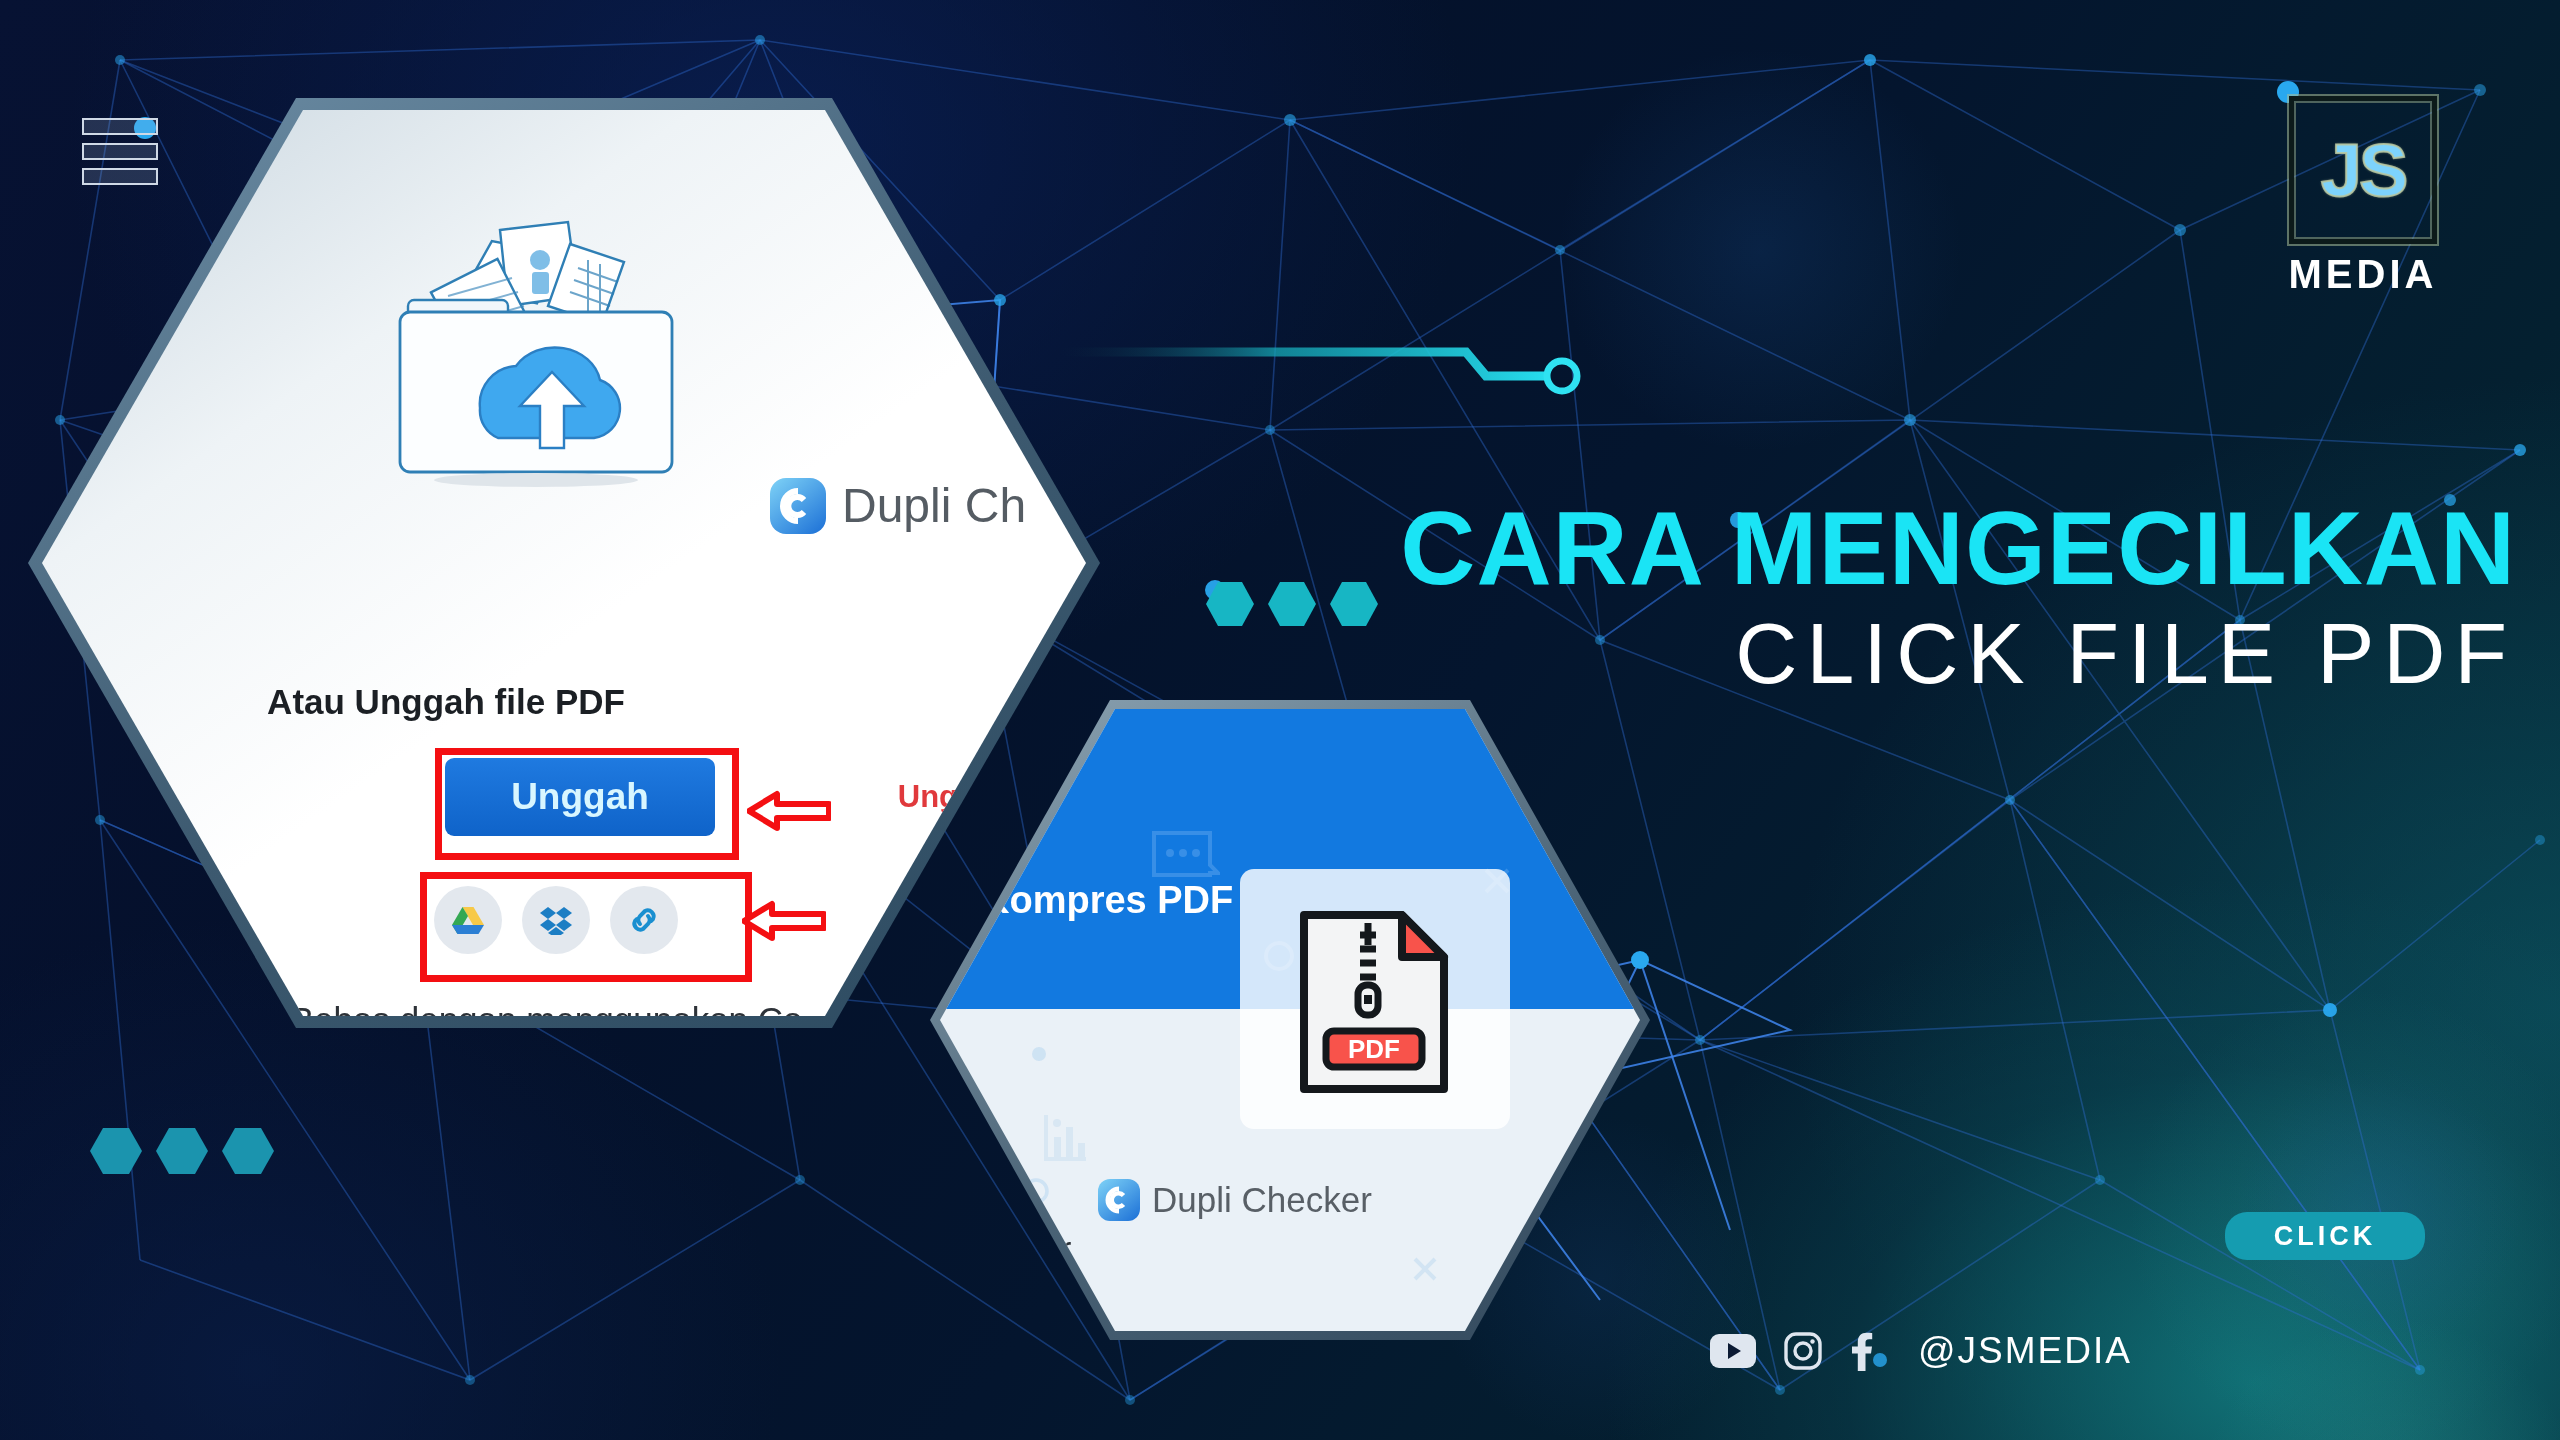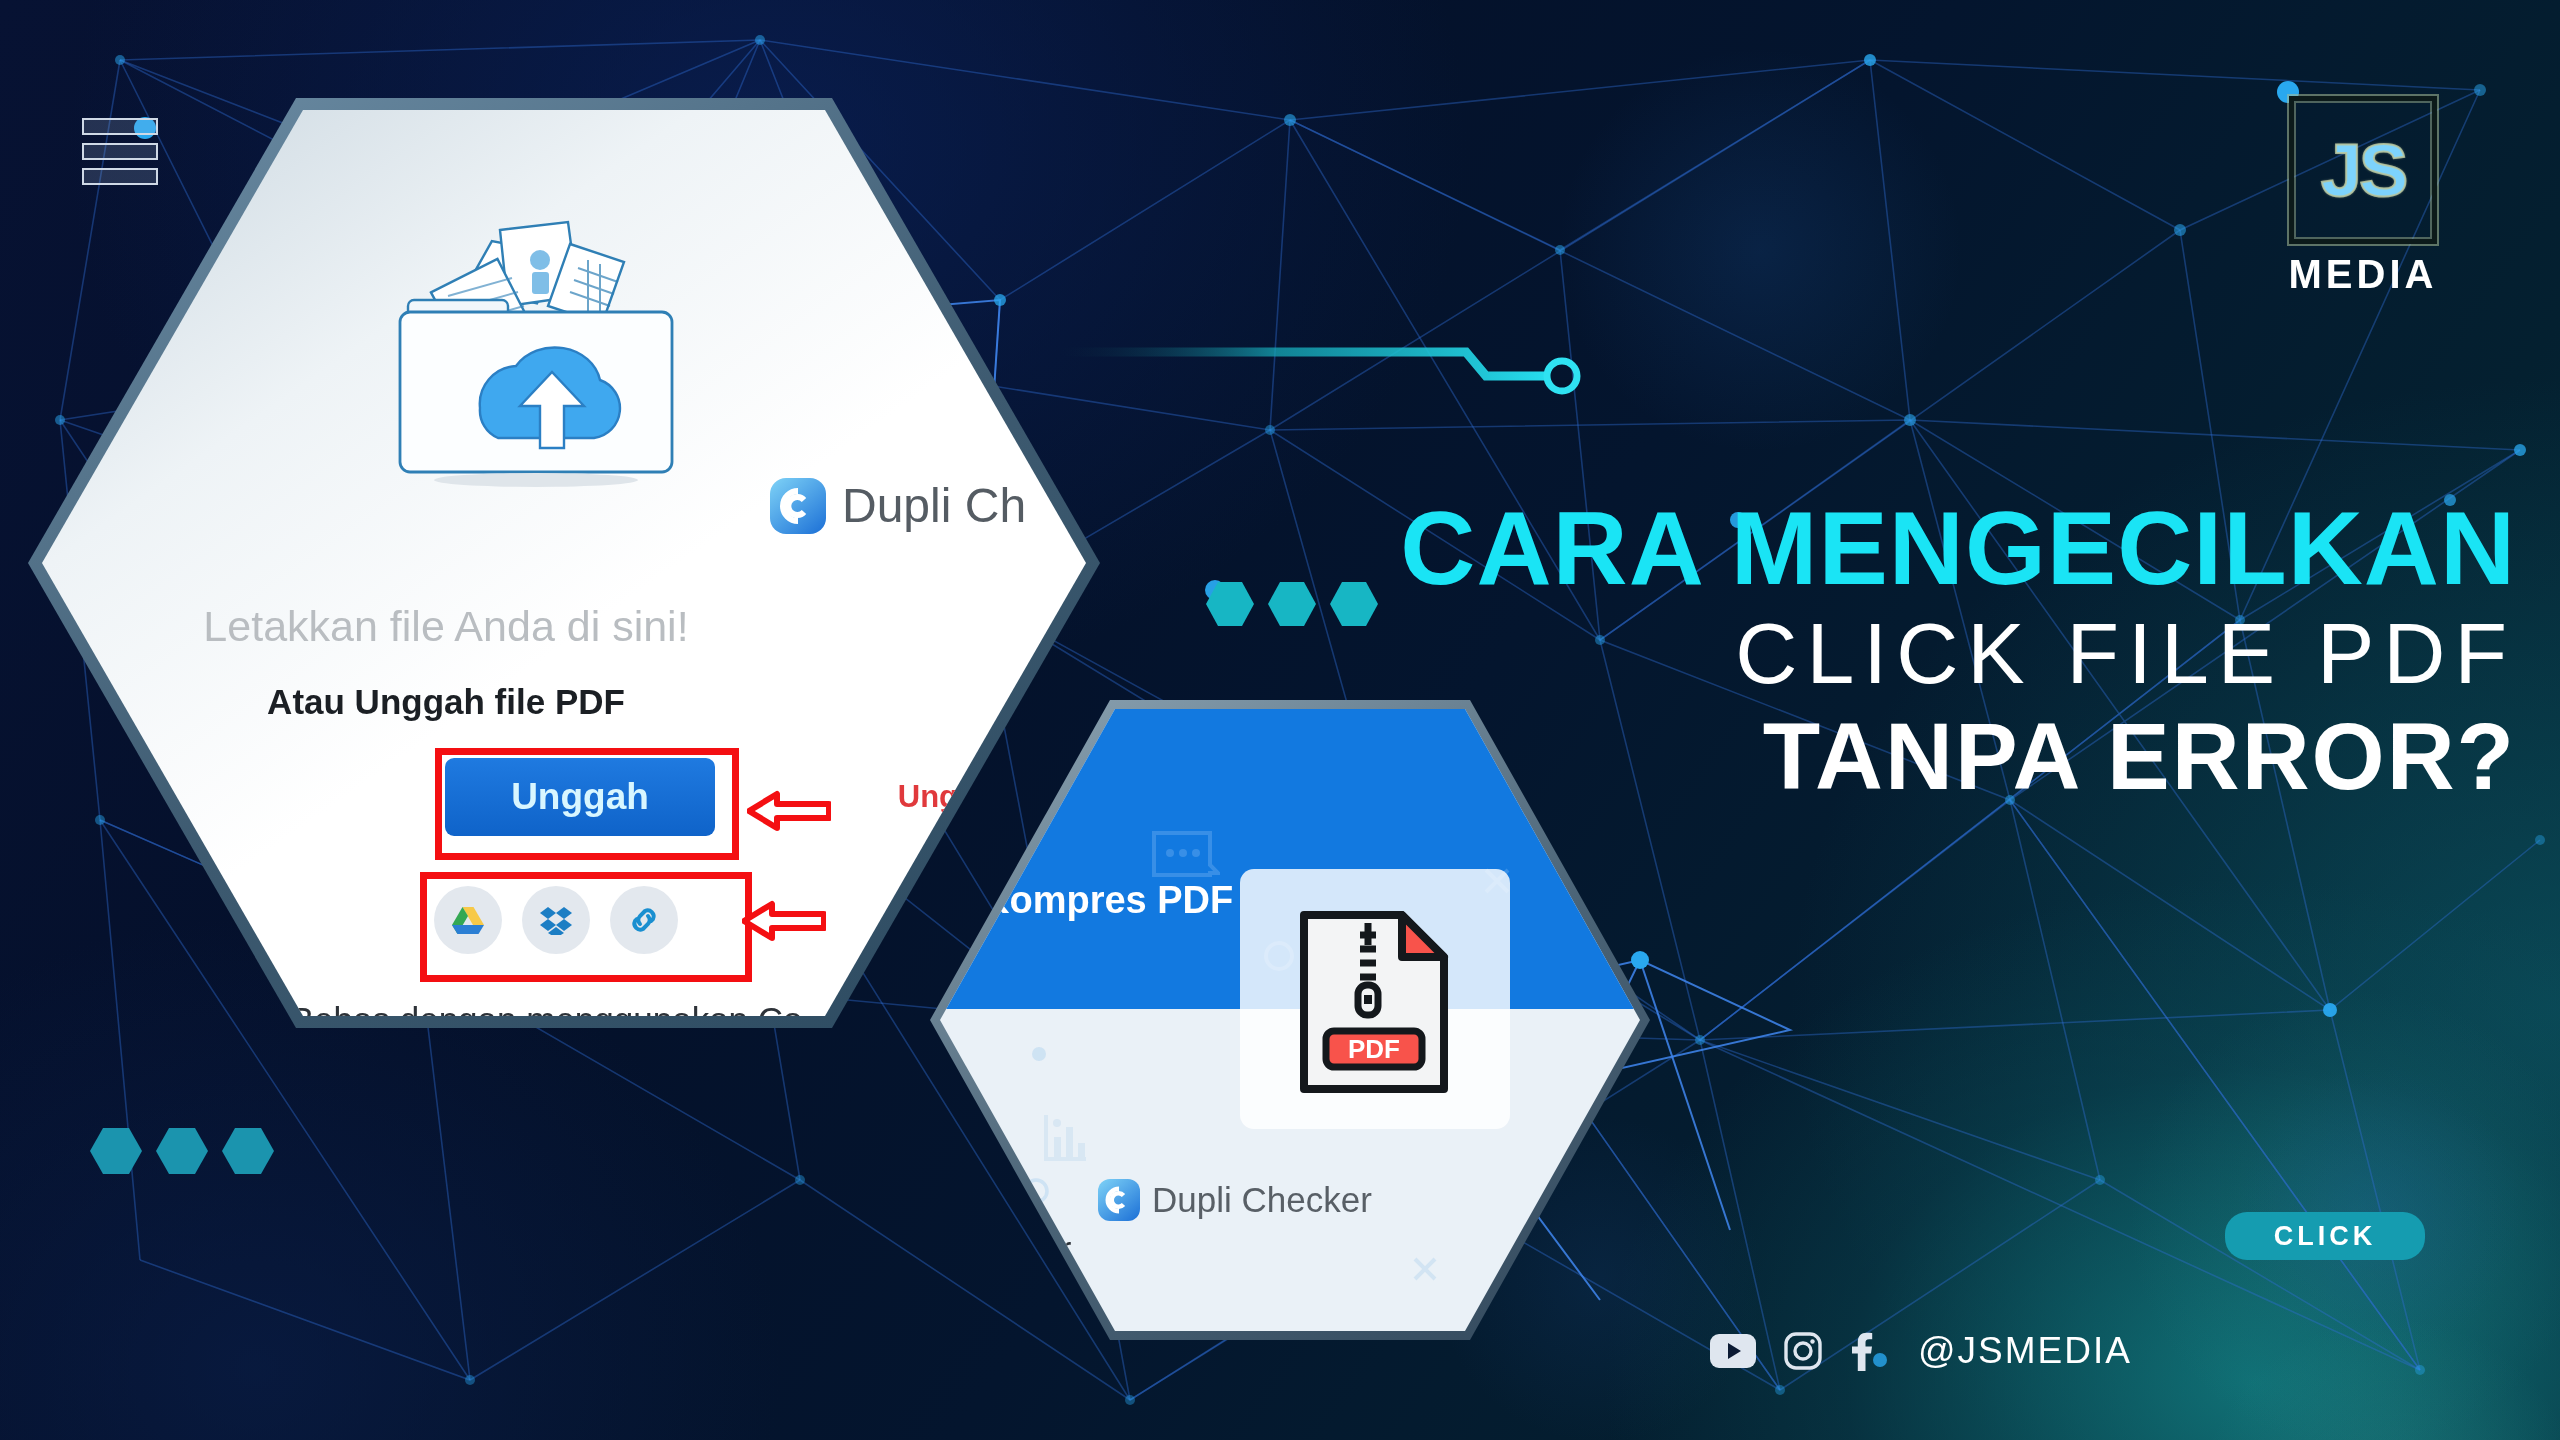--- a/index.html
+++ b/index.html
@@ -232,21 +232,20 @@
   <div id="logo">
     <div class="box">
       <span class="js">JS</span>
     </div>
     <div class="media">MEDIA</div>
   </div>
 
   <div id="title">
     <div class="t1">CARA MENGECILKAN</div>
     <div class="t2">CLICK FILE PDF</div>
-    <div class="t3">TANPA ERROR?</div>
   </div>
 
   <div class="hexrow" id="hexrow-title">
     <div class="hexdot"></div>
     <div class="hexdot"></div>
     <div class="hexdot"></div>
   </div>
   <div class="hexrow" id="hexrow-bottom">
     <div class="hexdot"></div>
     <div class="hexdot"></div>
@@ -311,21 +310,20 @@
       <div class="dupli-logo" id="dupli-top">
         <span class="dupli-mark">
           <svg width="40" height="40" viewBox="0 0 40 40">
             <path d="M20 5 a15 15 0 1 0 0 30 a15 15 0 0 1 0 -30 Z" fill="none" stroke="#ffffff" stroke-width="6"></path>
             <path d="M26 14 a9 9 0 1 0 0 12" fill="none" stroke="#ffffff" stroke-width="6"></path>
           </svg>
         </span>
         <span class="dupli-txt">Dupli Ch</span>
       </div>
 
-      <div class="drop-text">Letakkan file Anda di sini!</div>
       <div class="or-upload">Atau Unggah file PDF</div>
 
       <div class="redbox" id="rb-upload"></div>
       <div class="upload-btn">Unggah</div>
 
       <div class="redbox" id="rb-cloud"></div>
       <div class="cloud-row">
         <span class="cloud-chip">
           <svg width="34" height="30" viewBox="0 0 34 30">
             <path d="M11.5 2 L22.5 2 L33 20 L22 20 Z" fill="#f7c948"></path>

